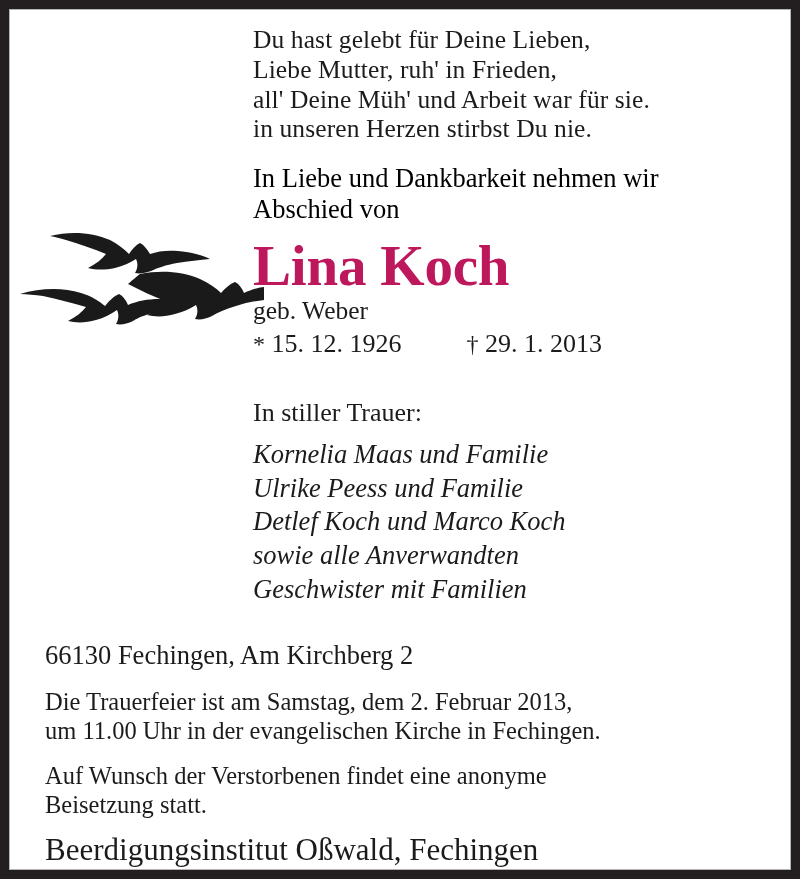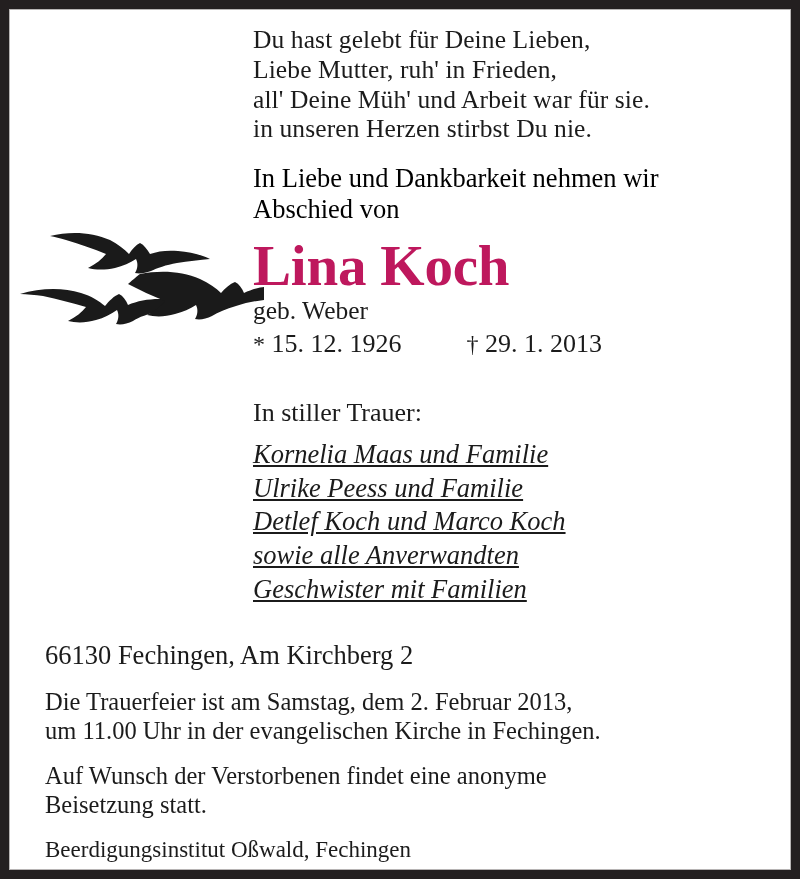--- a/index.html
+++ b/index.html
@@ -110,21 +110,20 @@
     line-height: 31px;
     color: #1b1b1b;
     white-space: nowrap;
   }
   .mourners {
     margin-top: 10px;
     font-style: italic;
     font-size: 26.5px;
     line-height: 33.6px;
     color: #1b1b1b;
-    text-decoration: underline;
   }
   .mourners div { white-space: nowrap; }
 
   
   .lower-block {
     position: absolute;
     left: 45px;
     top: 640px;
     width: 720px;
   }
@@ -143,21 +142,21 @@
   .service div { white-space: nowrap; }
   .burial {
     margin-top: 17px;
     font-size: 24.5px;
     line-height: 28.5px;
     color: #1b1b1b;
   }
   .burial div { white-space: nowrap; }
   .undertaker {
     margin-top: 17px;
-    font-size: 23px;
+    font-size: 31px;
     line-height: 28.5px;
     color: #1b1b1b;
     white-space: nowrap;
   }
 </style>
 </head>
 <body>
 
 <div class="notice">
 

